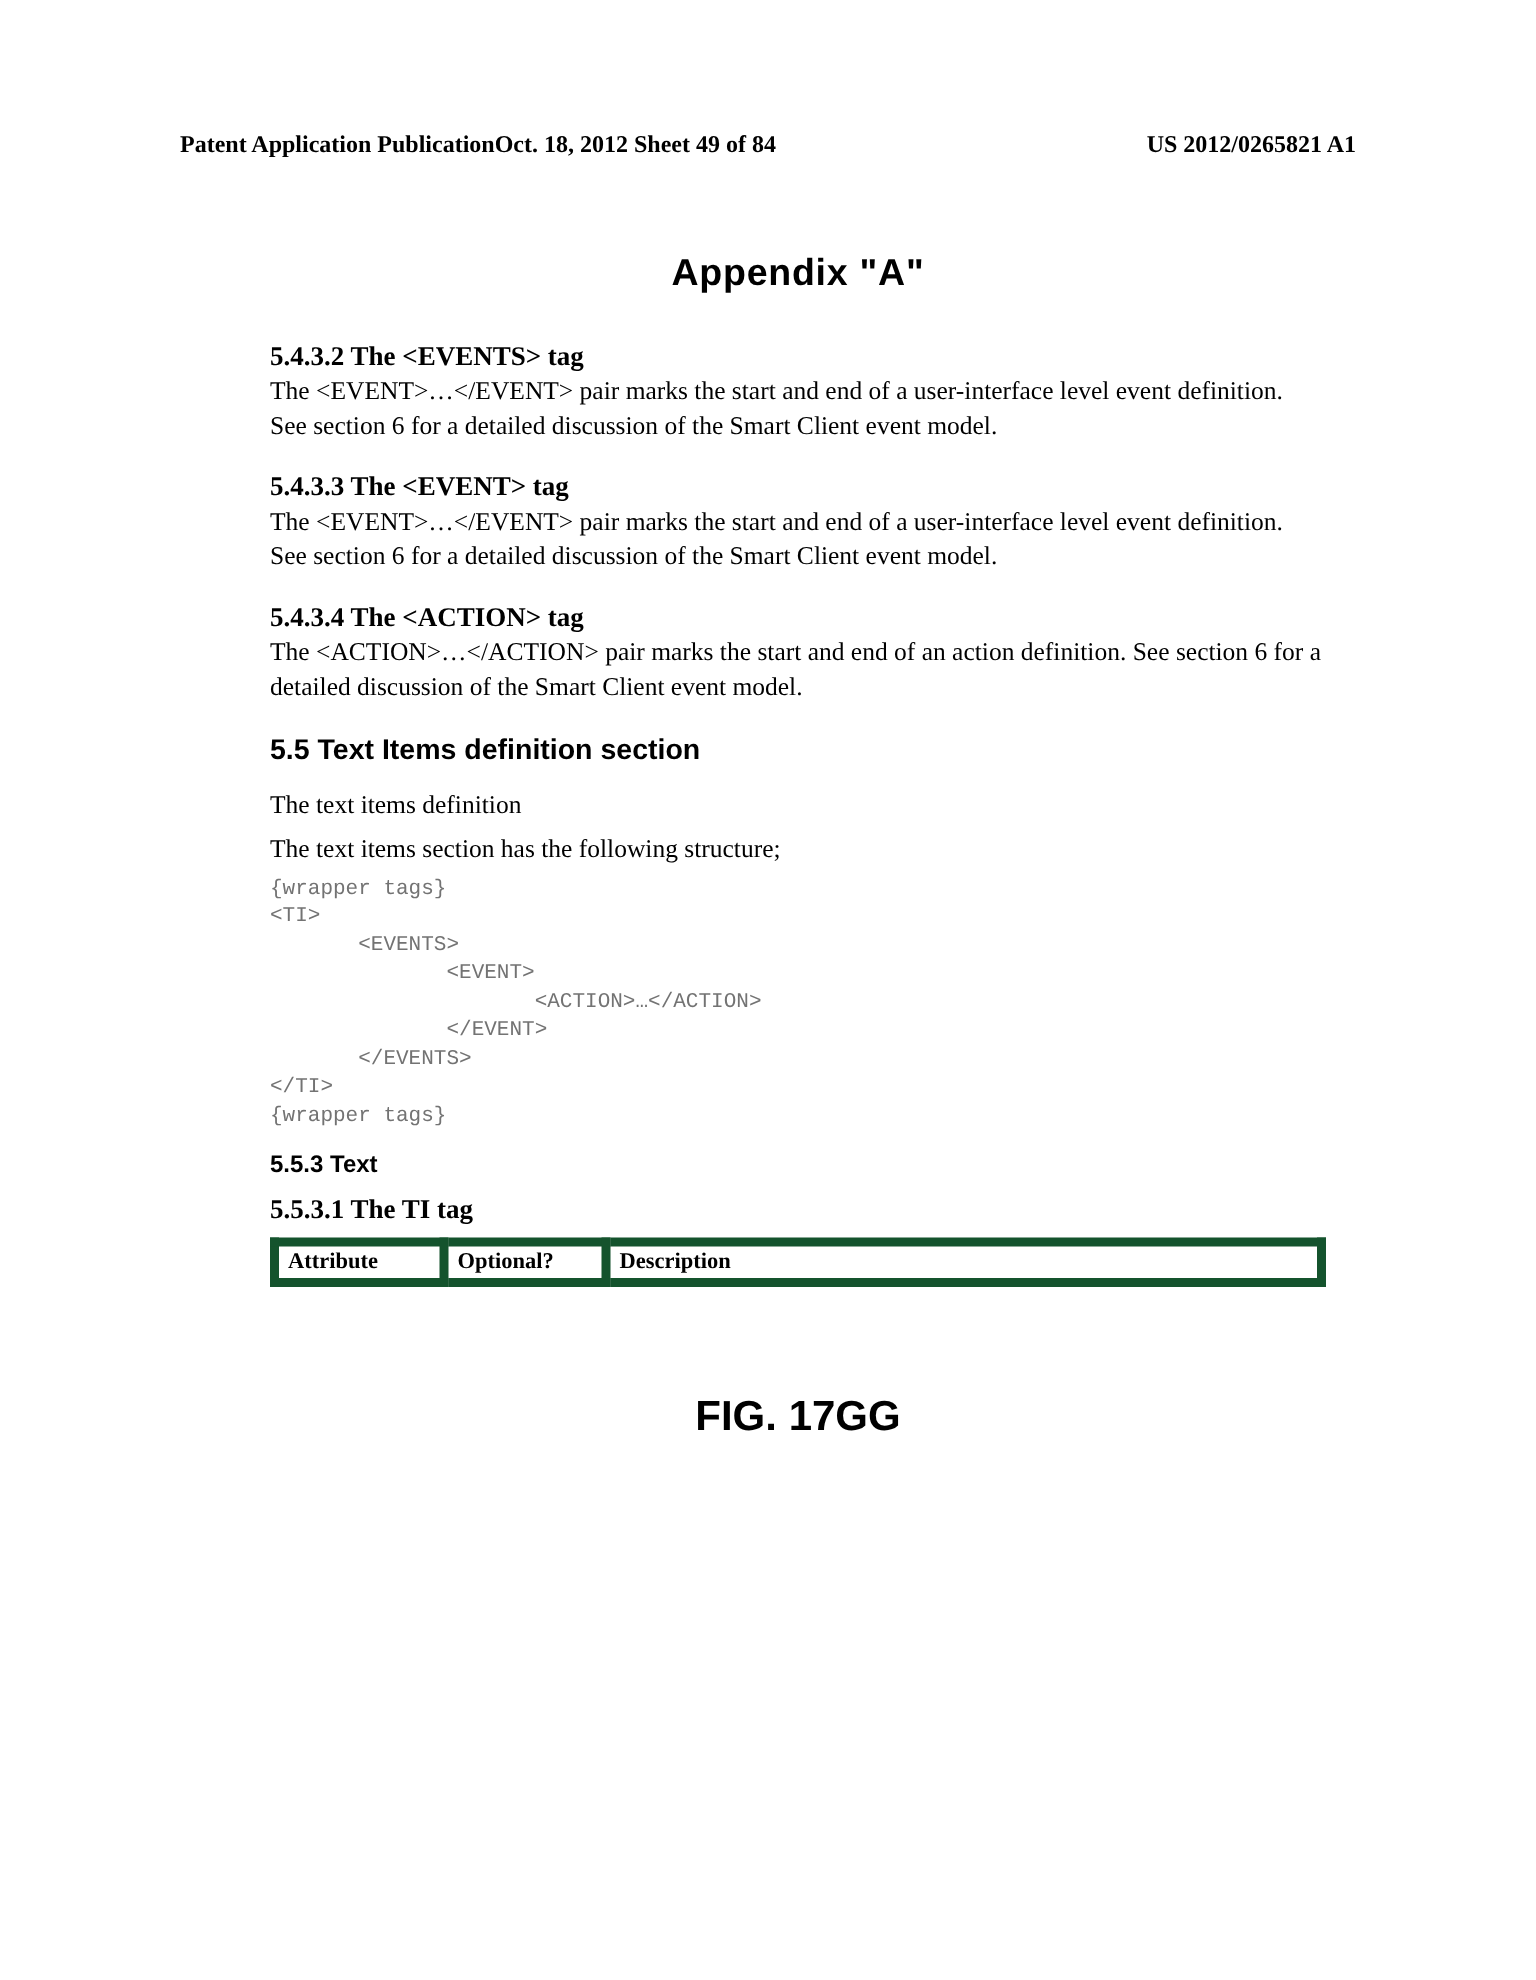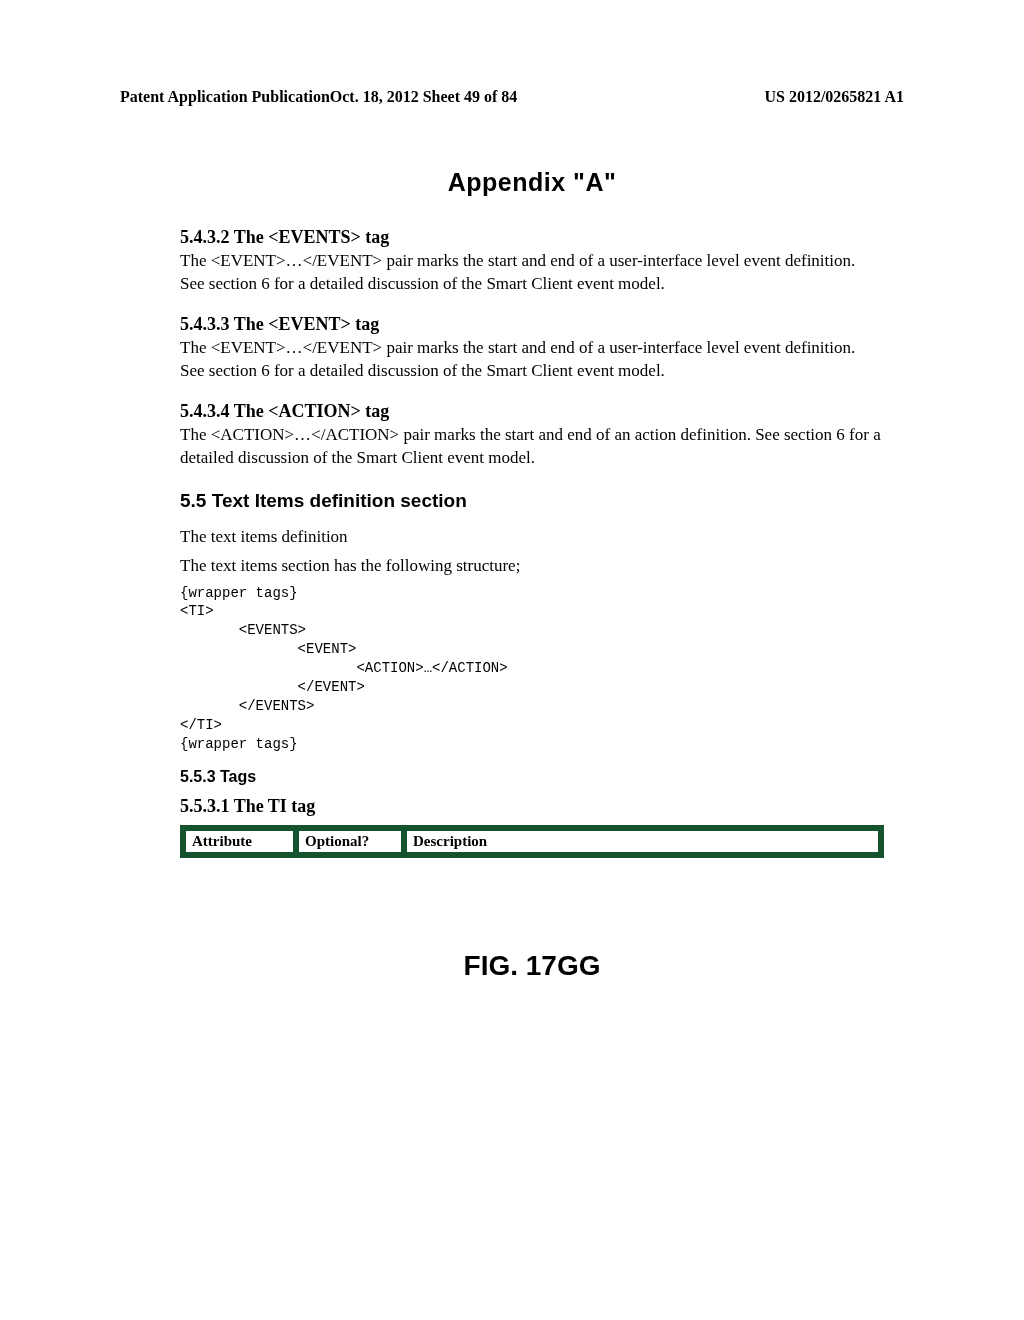--- a/index.html
+++ b/index.html
@@ -73,21 +73,21 @@
     font-size: 17px;
     line-height: 1.35;
     margin-top: 2px;
     margin-bottom: 6px;
   }
 
   .code {
     font-family: "Courier New", monospace;
     font-size: 14px;
     white-space: pre;
-    color: #000000;
+    color: #737373;
     line-height: 1.35;
     margin-top: 6px;
     margin-bottom: 8px;
   }
 
   table.attr {
     border-collapse: collapse;
     border: 1.5px solid #000;
     width: 100%;
     margin-top: 8px;
@@ -103,21 +103,21 @@
     font-weight: bold;
   }
   .col-attr { width: 95px; }
   .col-opt { width: 90px; }
 
   .fig-label {
     font-family: Arial, Helvetica, sans-serif;
     font-weight: bold;
     font-size: 28px;
     text-align: center;
-    margin-top: 92px;
+    margin-top: 70px;
   }
 </style>
 </head>
 <body>
 
 <div class="page">
 
   <div class="header-row">
     <span class="header-left">Patent Application Publication</span>
     <span class="header-center">Oct. 18, 2012  Sheet 49 of 84</span>
@@ -145,21 +145,21 @@
     <div class="code">{wrapper tags}
 &lt;TI&gt;
        &lt;EVENTS&gt;
               &lt;EVENT&gt;
                      &lt;ACTION&gt;…&lt;/ACTION&gt;
               &lt;/EVENT&gt;
        &lt;/EVENTS&gt;
 &lt;/TI&gt;
 {wrapper tags}</div>
 
-    <div class="h-sans-small" style="margin-top:14px;">5.5.3  Tags</div>
+    <div class="h-sans-small" style="margin-top:14px;">5.5.3  Text</div>
 
     <div class="h-sub" style="margin-top:10px;">5.5.3.1  The TI tag</div>
 
     <table class="attr">
       <tbody>
           <tr>
         <th class="col-attr">Attribute</th>
         <th class="col-opt">Optional?</th>
         <th>Description</th>
       </tr>

